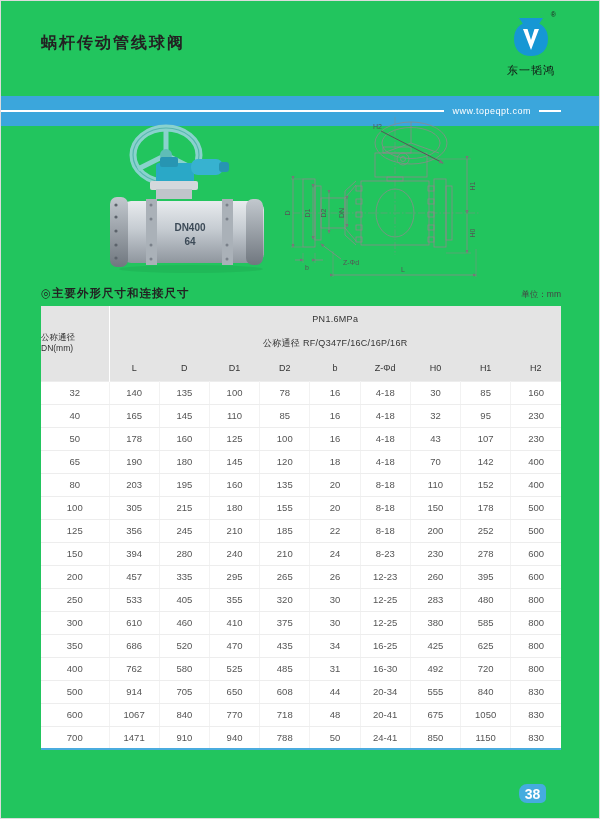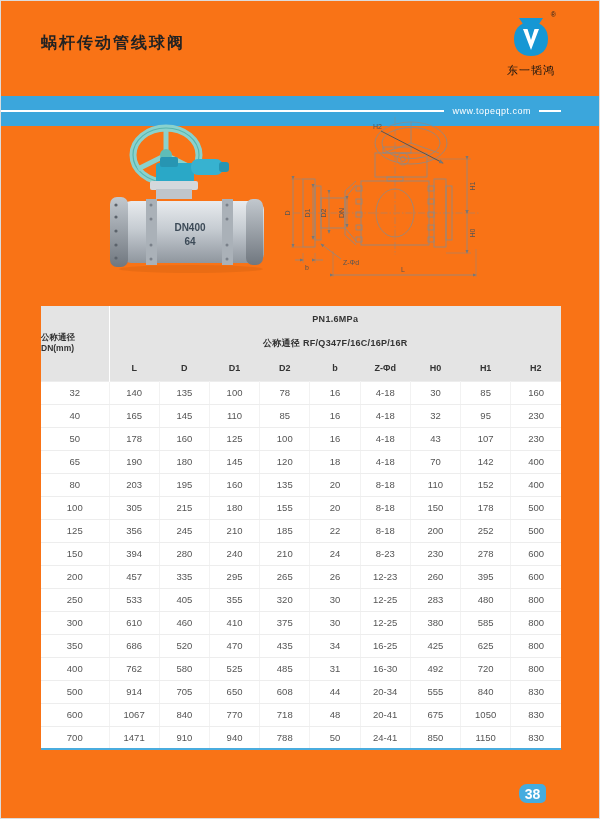--- a/index.html
+++ b/index.html
@@ -1,18 +1,18 @@
 <!DOCTYPE html>
 <html><head>
 <meta charset="utf-8">
 <style>
   * { margin:0; padding:0; box-sizing:border-box; }
   html,body { background:#fff; }
   body { font-family:"Liberation Sans","DejaVu Sans",sans-serif; width:600px; height:819px; position:relative; }
-  .page { position:absolute; inset:0; width:600px; height:819px; background:#f97316; border:1px solid #dcdcdc; overflow:hidden; }
+  .page { position:absolute; inset:0; width:600px; height:819px; background:#22c55e; border:1px solid #dcdcdc; overflow:hidden; }
 
   
   .doc-title { position:absolute; left:40px; top:32px; font-size:16px; font-weight:bold; color:#222; letter-spacing:2px; }
   .logo-wrap { position:absolute; left:500px; top:13px; width:60px; text-align:center; }
   .logo-mark { position:relative; display:inline-block; width:42px; height:46px; }
   .reg-mark { position:absolute; right:4px; top:13px; font-size:7px; color:#222; }
   .company-name { position:absolute; left:492px; top:62px; width:76px; text-align:center; font-size:11px; font-weight:normal; color:#111; letter-spacing:1px; }
 
   
   .banner { position:absolute; left:0; top:83px; width:600px; height:30px; background:#3BA6DC; display:flex; align-items:center;margin-top:12px; }
@@ -25,21 +25,21 @@
   .photo-box { position:absolute; left:95px; top:118px; }
   .drawing-box { position:absolute; left:282px; top:112px; }
 
   
   .section-row { position:absolute; left:40px; top:285px; width:520px; display:flex; justify-content:space-between; align-items:flex-end; }
   .section-title { font-size:11.5px; font-weight:bold; color:#222; letter-spacing:1px; }
   .unit-label { font-size:8.5px; color:#444; }
 
   
   .dim-table { position:absolute; left:40px; top:305px; width:520px; border-collapse:collapse; table-layout:fixed; border-bottom:2px solid #4AACDE; }
-  .dim-table thead th { background:#E4E4E4; font-weight:bold; color:#333; font-size:9px; height:25px; }
+  .dim-table thead th { background:#E4E4E4; font-weight:normal; color:#333; font-size:9px; height:25px; }
   .dim-table thead .span-head { font-size:9px; letter-spacing:0.3px; }
   .dim-table thead .dn-cell { text-align:left; font-size:8.5px; line-height:1.35; border-right:1px solid #fff; }
   .dim-table tbody td { text-align:center; font-size:9.5px; color:#555; height:23px; border:1px solid #EDEDED; border-left:1px solid #F2F2F2; border-right:1px solid #F2F2F2; background:#fff; }
   .dim-table tbody tr td:first-child { border-left:none; }
   .dim-table tbody tr td:last-child { border-right:none; }
   .dim-table tbody tr:last-child td { border-bottom:none; }
 
   
   .page-badge { position:absolute; left:518px; top:783px; width:27px; height:19px; background:#45ACDF; border-radius:8px 5px 5px 8px; color:#fff; font-size:14px; font-weight:bold; display:flex; align-items:center; justify-content:center; }
 
@@ -213,20 +213,24 @@
         <text transform="rotate(-90 61 100)" x="61" y="100" text-anchor="middle">DN</text>
         <text x="24" y="157" text-anchor="middle">b</text>
         <text x="60" y="152">Z-Φd</text>
         <text x="120" y="159" text-anchor="middle">L</text>
         <text transform="rotate(-90 192 73)" x="192" y="73" text-anchor="middle">H1</text>
         <text transform="rotate(-90 192 120)" x="192" y="120" text-anchor="middle">H0</text>
       </g>
     </svg>
   </div>
 
+  <div class="section-row">
+    <span class="section-title">◎主要外形尺寸和连接尺寸</span>
+    <span class="unit-label">单位：mm</span>
+  </div>
 
   <table class="dim-table">
     <colgroup>
       <col style="width:68px">
       <col>
         <col>
         <col>
         <col>
         <col>
         <col>

